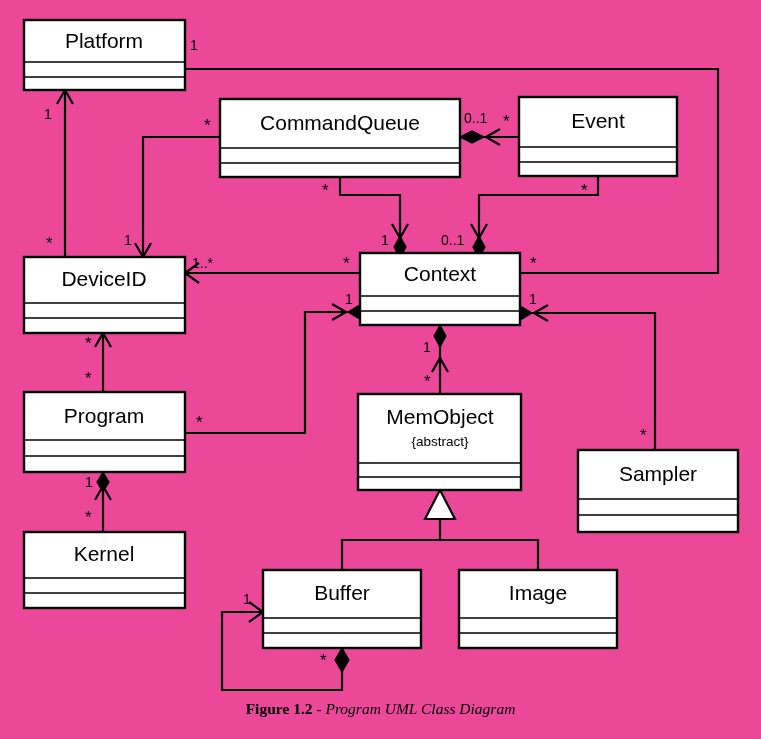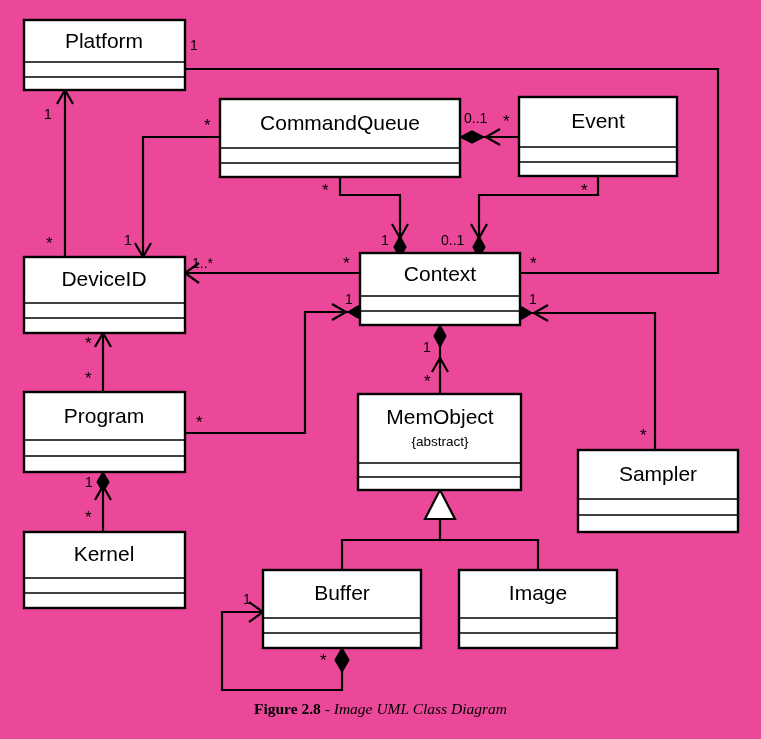--- a/index.html
+++ b/index.html
@@ -311,16 +311,16 @@
 
       <text class="mult" x="243" y="600">1</text>
 
       <text class="mult-star" x="320" y="662">*</text>
 
     </g>
 
   </svg>
 
   <div id="caption">
-    <span class="cap-num">Figure 2.8</span><span class="cap-dash"> - </span><span class="cap-title">Image UML Class Diagram</span>
+    <span class="cap-num">Figure 1.2</span><span class="cap-dash"> - </span><span class="cap-title">Program UML Class Diagram</span>
   </div>
 
 </div>
 
 </body></html>

